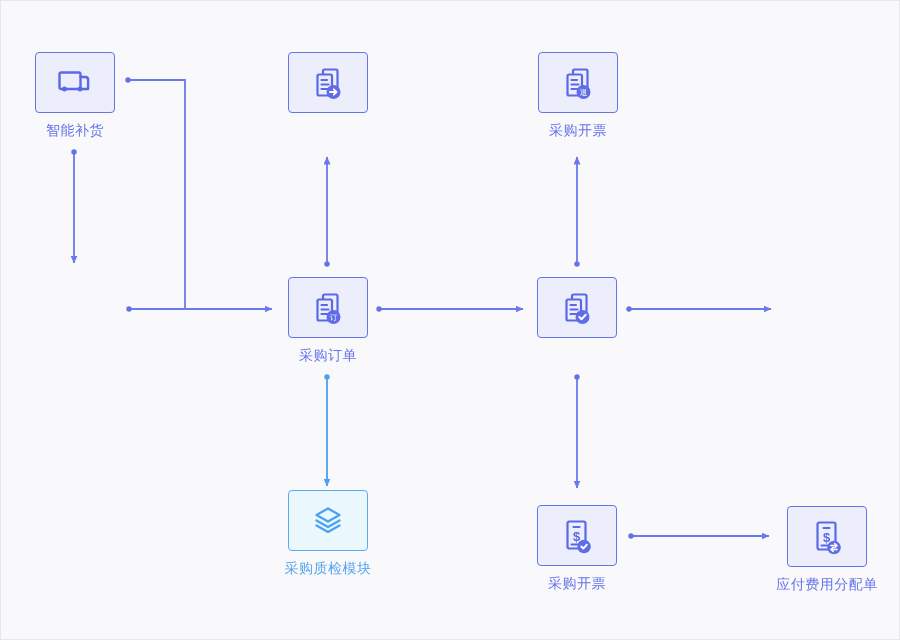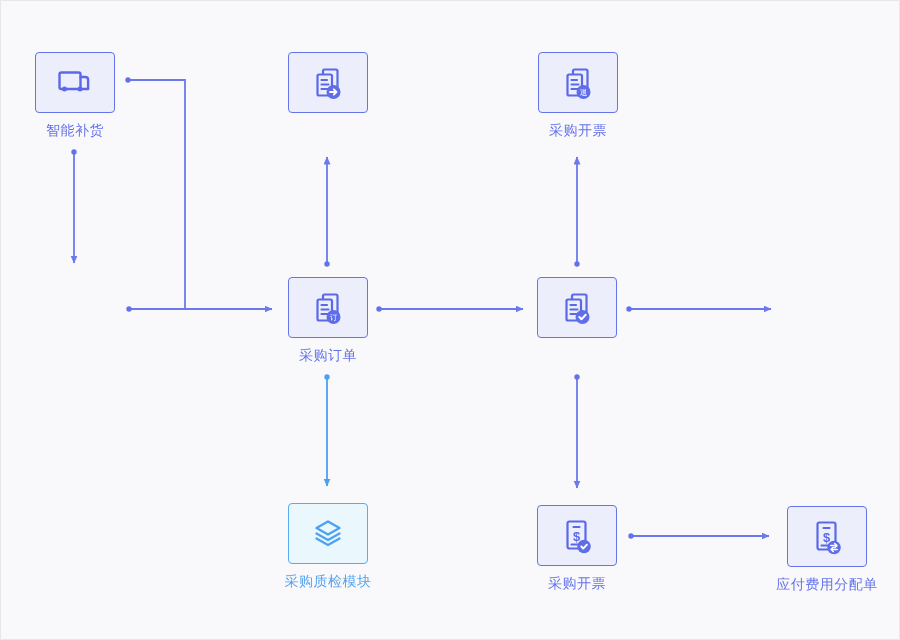--- a/index.html
+++ b/index.html
@@ -135,21 +135,21 @@
           <rect x="11.5" y="13.5" width="14.5" height="21" rx="1.5" fill="#eceefb"></rect>
           <path d="M15.5 19 h5.5 M15.5 23.5 h7 M15.5 28 h7"></path>
         </g>
         <circle cx="27.5" cy="31" r="7" fill="#5f6de9"></circle>
         <path d="M24.3 31 l2.2 2.2 l4.2 -4.4" stroke="#ffffff" stroke-width="2" fill="none" stroke-linecap="round" stroke-linejoin="round"></path>
       </svg>
     </div>
   </div>
 
 
-  <div class="node blue" style="left:287px;top:502px">
+  <div class="node blue" style="left:287px;top:489px">
     <div class="card">
       <svg class="ic" width="44" height="44" viewBox="0 0 44 44">
         <g stroke="#4ba2f1" stroke-width="2.3" fill="none" stroke-linecap="round" stroke-linejoin="round">
           <path d="M22 9.5 L33.5 16 L22 22.5 L10.5 16 Z"></path>
           <path d="M33.5 21.5 L22 28 L10.5 21.5"></path>
           <path d="M33.5 26.5 L22 33 L10.5 26.5"></path>
         </g>
       </svg>
     </div>
     <div class="label">采购质检模块</div>

